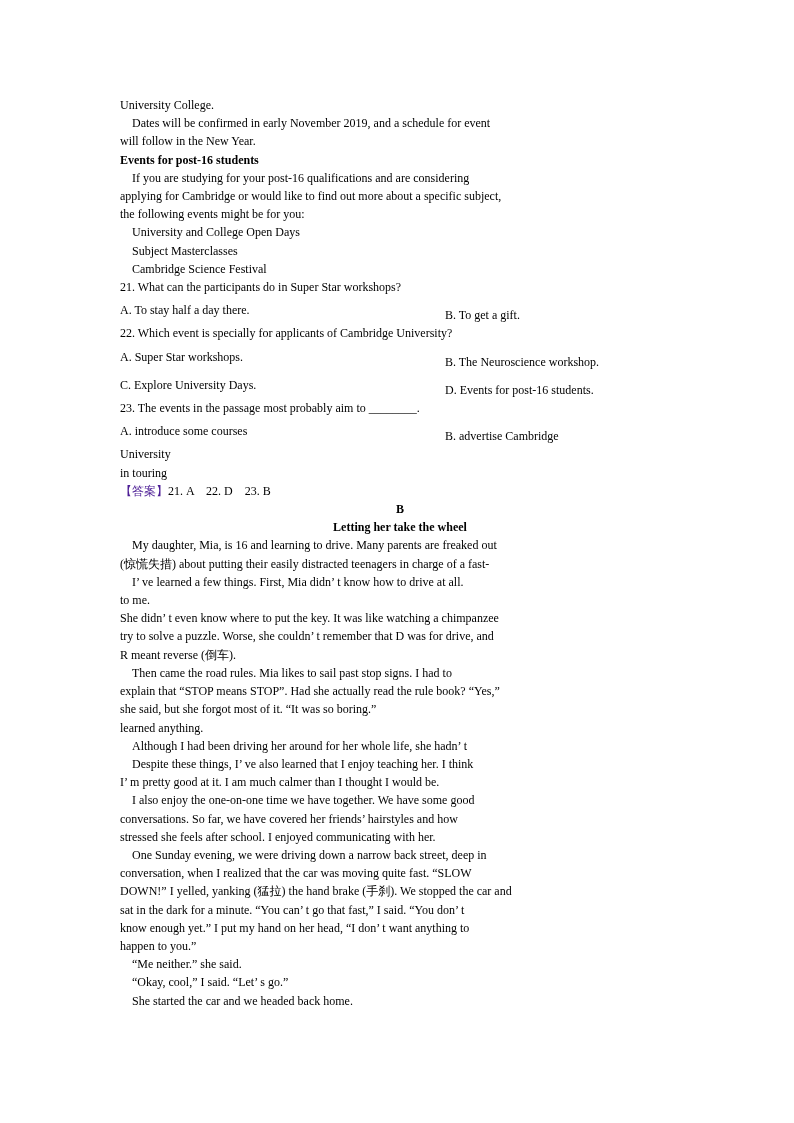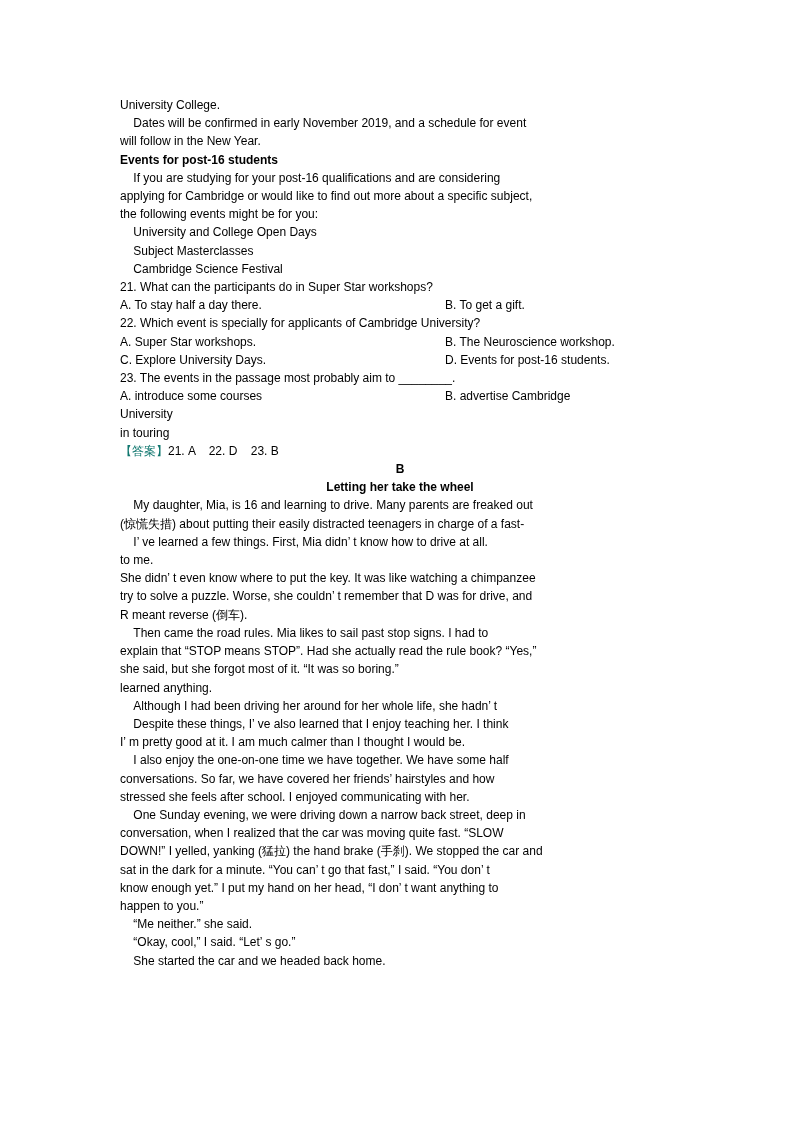--- a/index.html
+++ b/index.html
@@ -3,40 +3,40 @@
 <meta charset="utf-8">
 <style>
   * { margin: 0; padding: 0; box-sizing: border-box; }
   html, body { background: #ffffff; }
   .page {
     position: relative;
     width: 794px;
     height: 1123px;
     background: #ffffff;
     overflow: hidden;
-    font-family: Liberation Sans, sans-serif;
+    font-family: Liberation Serif, serif;
     color: #000000;
   }
   .content {
     position: absolute;
     left: 120px;
     top: 96px;
     width: 560px;
     font-size: 12px;
     line-height: 18.2px;
   }
   .line {
     white-space: pre-wrap;
     min-height: 18.2px;
   }
   .heading { font-weight: bold; }
   .center  { text-align: center; font-weight: bold; }
   .options { display: flex; align-items: center; }
   .options .opt-left  { width: 325px; flex: none; white-space: pre-wrap; }
-  .options .opt-right { white-space: pre-wrap; }
+  .options .opt-right { white-space: pre-wrap; margin-top: 10px; }
   .answer-label { }
 </style>
 </head>
 <body>
 
 <div class="page">
   <div class="content">
       <div class="line">University College.</div>
       <div class="line">    Dates will be confirmed in early November 2019, and a schedule for event</div>
       <div class="line">will follow in the New Year.</div>
@@ -49,38 +49,38 @@
       <div class="line">    Cambridge Science Festival</div>
       <div class="line">21. What can the participants do in Super Star workshops?</div>
       <div class="line options"><span class="opt-left">A. To stay half a day there.</span><span class="opt-right">B. To get a gift.</span></div>
       <div class="line">22. Which event is specially for applicants of Cambridge University?</div>
       <div class="line options"><span class="opt-left">A. Super Star workshops.</span><span class="opt-right">B. The Neuroscience workshop.</span></div>
       <div class="line options"><span class="opt-left">C. Explore University Days.</span><span class="opt-right">D. Events for post-16 students.</span></div>
       <div class="line">23. The events in the passage most probably aim to ________.</div>
       <div class="line options"><span class="opt-left">A. introduce some courses</span><span class="opt-right">B. advertise Cambridge</span></div>
       <div class="line">University</div>
       <div class="line">in touring</div>
-      <div class="line"><span class="answer-label" style="color: #0f766e;">【答案】</span><span>21. A    22. D    23. B</span></div>
+      <div class="line"><span class="answer-label" style="color: #4c1d95;">【答案】</span><span>21. A    22. D    23. B</span></div>
       <div class="line center">B</div>
       <div class="line center">Letting her take the wheel</div>
       <div class="line">    My daughter, Mia, is 16 and learning to drive. Many parents are freaked out</div>
       <div class="line">(惊慌失措) about putting their easily distracted teenagers in charge of a fast-</div>
       <div class="line">    I’ ve learned a few things. First, Mia didn’ t know how to drive at all.</div>
       <div class="line">to me.</div>
       <div class="line">She didn’ t even know where to put the key. It was like watching a chimpanzee</div>
       <div class="line">try to solve a puzzle. Worse, she couldn’ t remember that D was for drive, and</div>
       <div class="line">R meant reverse (倒车).</div>
       <div class="line">    Then came the road rules. Mia likes to sail past stop signs. I had to</div>
       <div class="line">explain that “STOP means STOP”. Had she actually read the rule book? “Yes,”</div>
       <div class="line">she said, but she forgot most of it. “It was so boring.”</div>
       <div class="line">learned anything.</div>
       <div class="line">    Although I had been driving her around for her whole life, she hadn’ t</div>
       <div class="line">    Despite these things, I’ ve also learned that I enjoy teaching her. I think</div>
       <div class="line">I’ m pretty good at it. I am much calmer than I thought I would be.</div>
-      <div class="line">    I also enjoy the one-on-one time we have together. We have some half</div>
+      <div class="line">    I also enjoy the one-on-one time we have together. We have some good</div>
       <div class="line">conversations. So far, we have covered her friends’ hairstyles and how</div>
       <div class="line">stressed she feels after school. I enjoyed communicating with her.</div>
       <div class="line">    One Sunday evening, we were driving down a narrow back street, deep in</div>
       <div class="line">conversation, when I realized that the car was moving quite fast. “SLOW</div>
       <div class="line">DOWN!” I yelled, yanking (猛拉) the hand brake (手刹). We stopped the car and</div>
       <div class="line">sat in the dark for a minute. “You can’ t go that fast,” I said. “You don’ t</div>
       <div class="line">know enough yet.” I put my hand on her head, “I don’ t want anything to</div>
       <div class="line">happen to you.”</div>
       <div class="line">    “Me neither.” she said.</div>
       <div class="line">    “Okay, cool,” I said. “Let’ s go.”</div>

